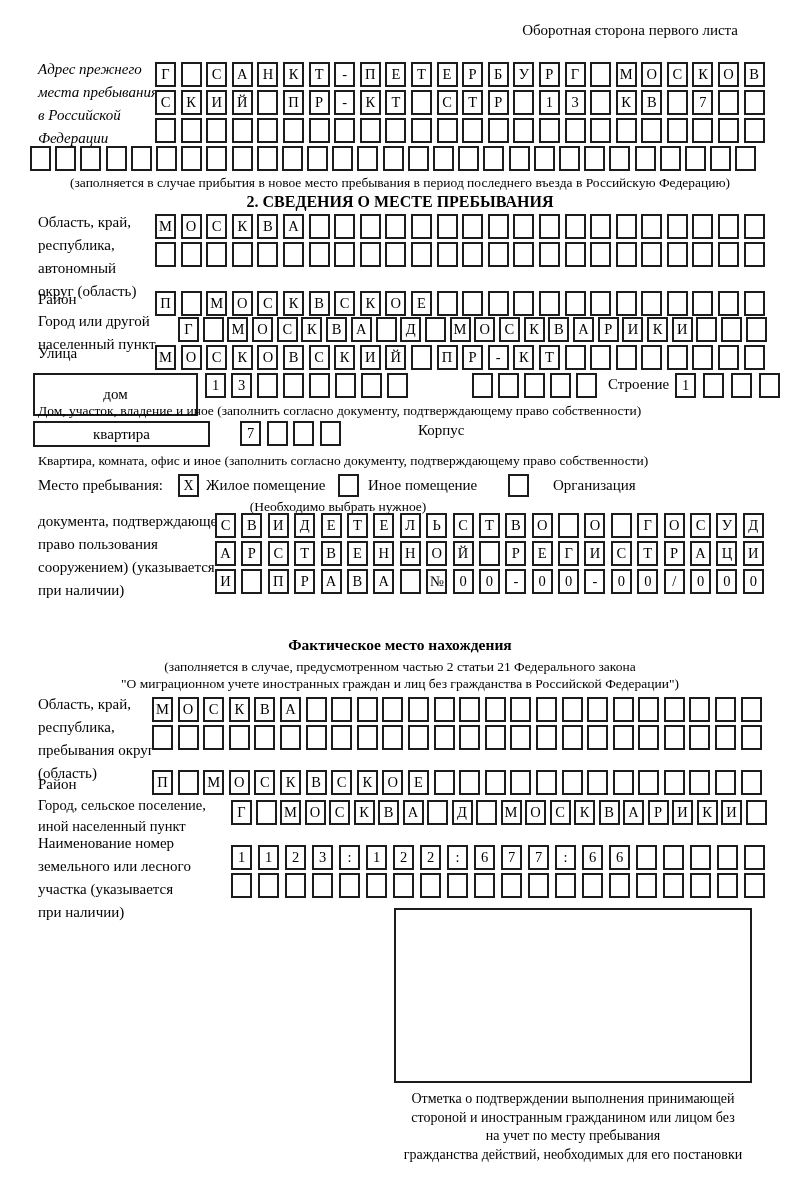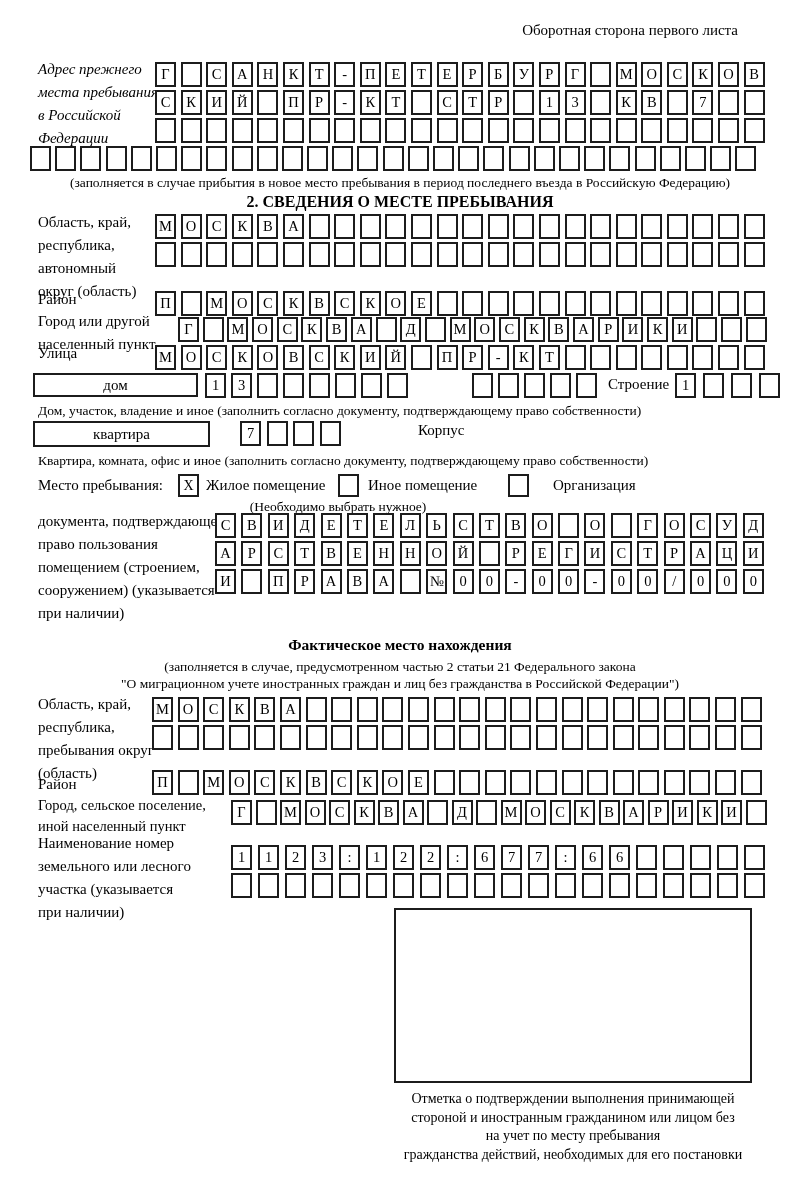--- a/index.html
+++ b/index.html
@@ -294,21 +294,21 @@
     <span class="cell"></span>
     <span class="cell"></span>
     <span class="cell"></span>
     <span class="cell"></span>
     <span class="cell"></span>
     <span class="cell"></span>
     <span class="cell"></span>
     <span class="cell"></span>
   </div>
 
-<div class="wbox" style="left:33px; top:373px; width:165px; height:24px;">дом</div>
+<div class="wbox" style="left:33px; top:373px; width:165px; height:43px;">дом</div>
 <div class="cellrow" style="left:205px; top:373px; --gap:5px;">
     <span class="cell">1</span>
     <span class="cell">3</span>
     <span class="cell"></span>
     <span class="cell"></span>
     <span class="cell"></span>
     <span class="cell"></span>
     <span class="cell"></span>
     <span class="cell"></span>
   </div>
@@ -346,21 +346,20 @@
 <span class="cb abs" style="left:338px; top:474px;"></span>
 <div class="abs" style="left:368px; top:477px; font-size:15px;">Иное помещение</div>
 <span class="cb abs" style="left:508px; top:474px;"></span>
 <div class="abs" style="left:553px; top:477px; font-size:15px;">Организация</div>
 
 <div class="abs note" style="left:138px; top:499px; width:400px; text-align:center;">(Необходимо выбрать нужное)</div>
 
 <div class="abs lbl" style="left:38px; top:510px;">
     <div>документа, подтверждающего</div>
     <div>право пользования</div>
-    <div>помещением (строением,</div>
     <div>сооружением) (указывается</div>
     <div>при наличии)</div>
   </div>
 <div class="cellrow" style="left:215px; top:513px; --gap:5.4px;">
     <span class="cell">С</span>
     <span class="cell">В</span>
     <span class="cell">И</span>
     <span class="cell">Д</span>
     <span class="cell">Е</span>
     <span class="cell">Т</span>

